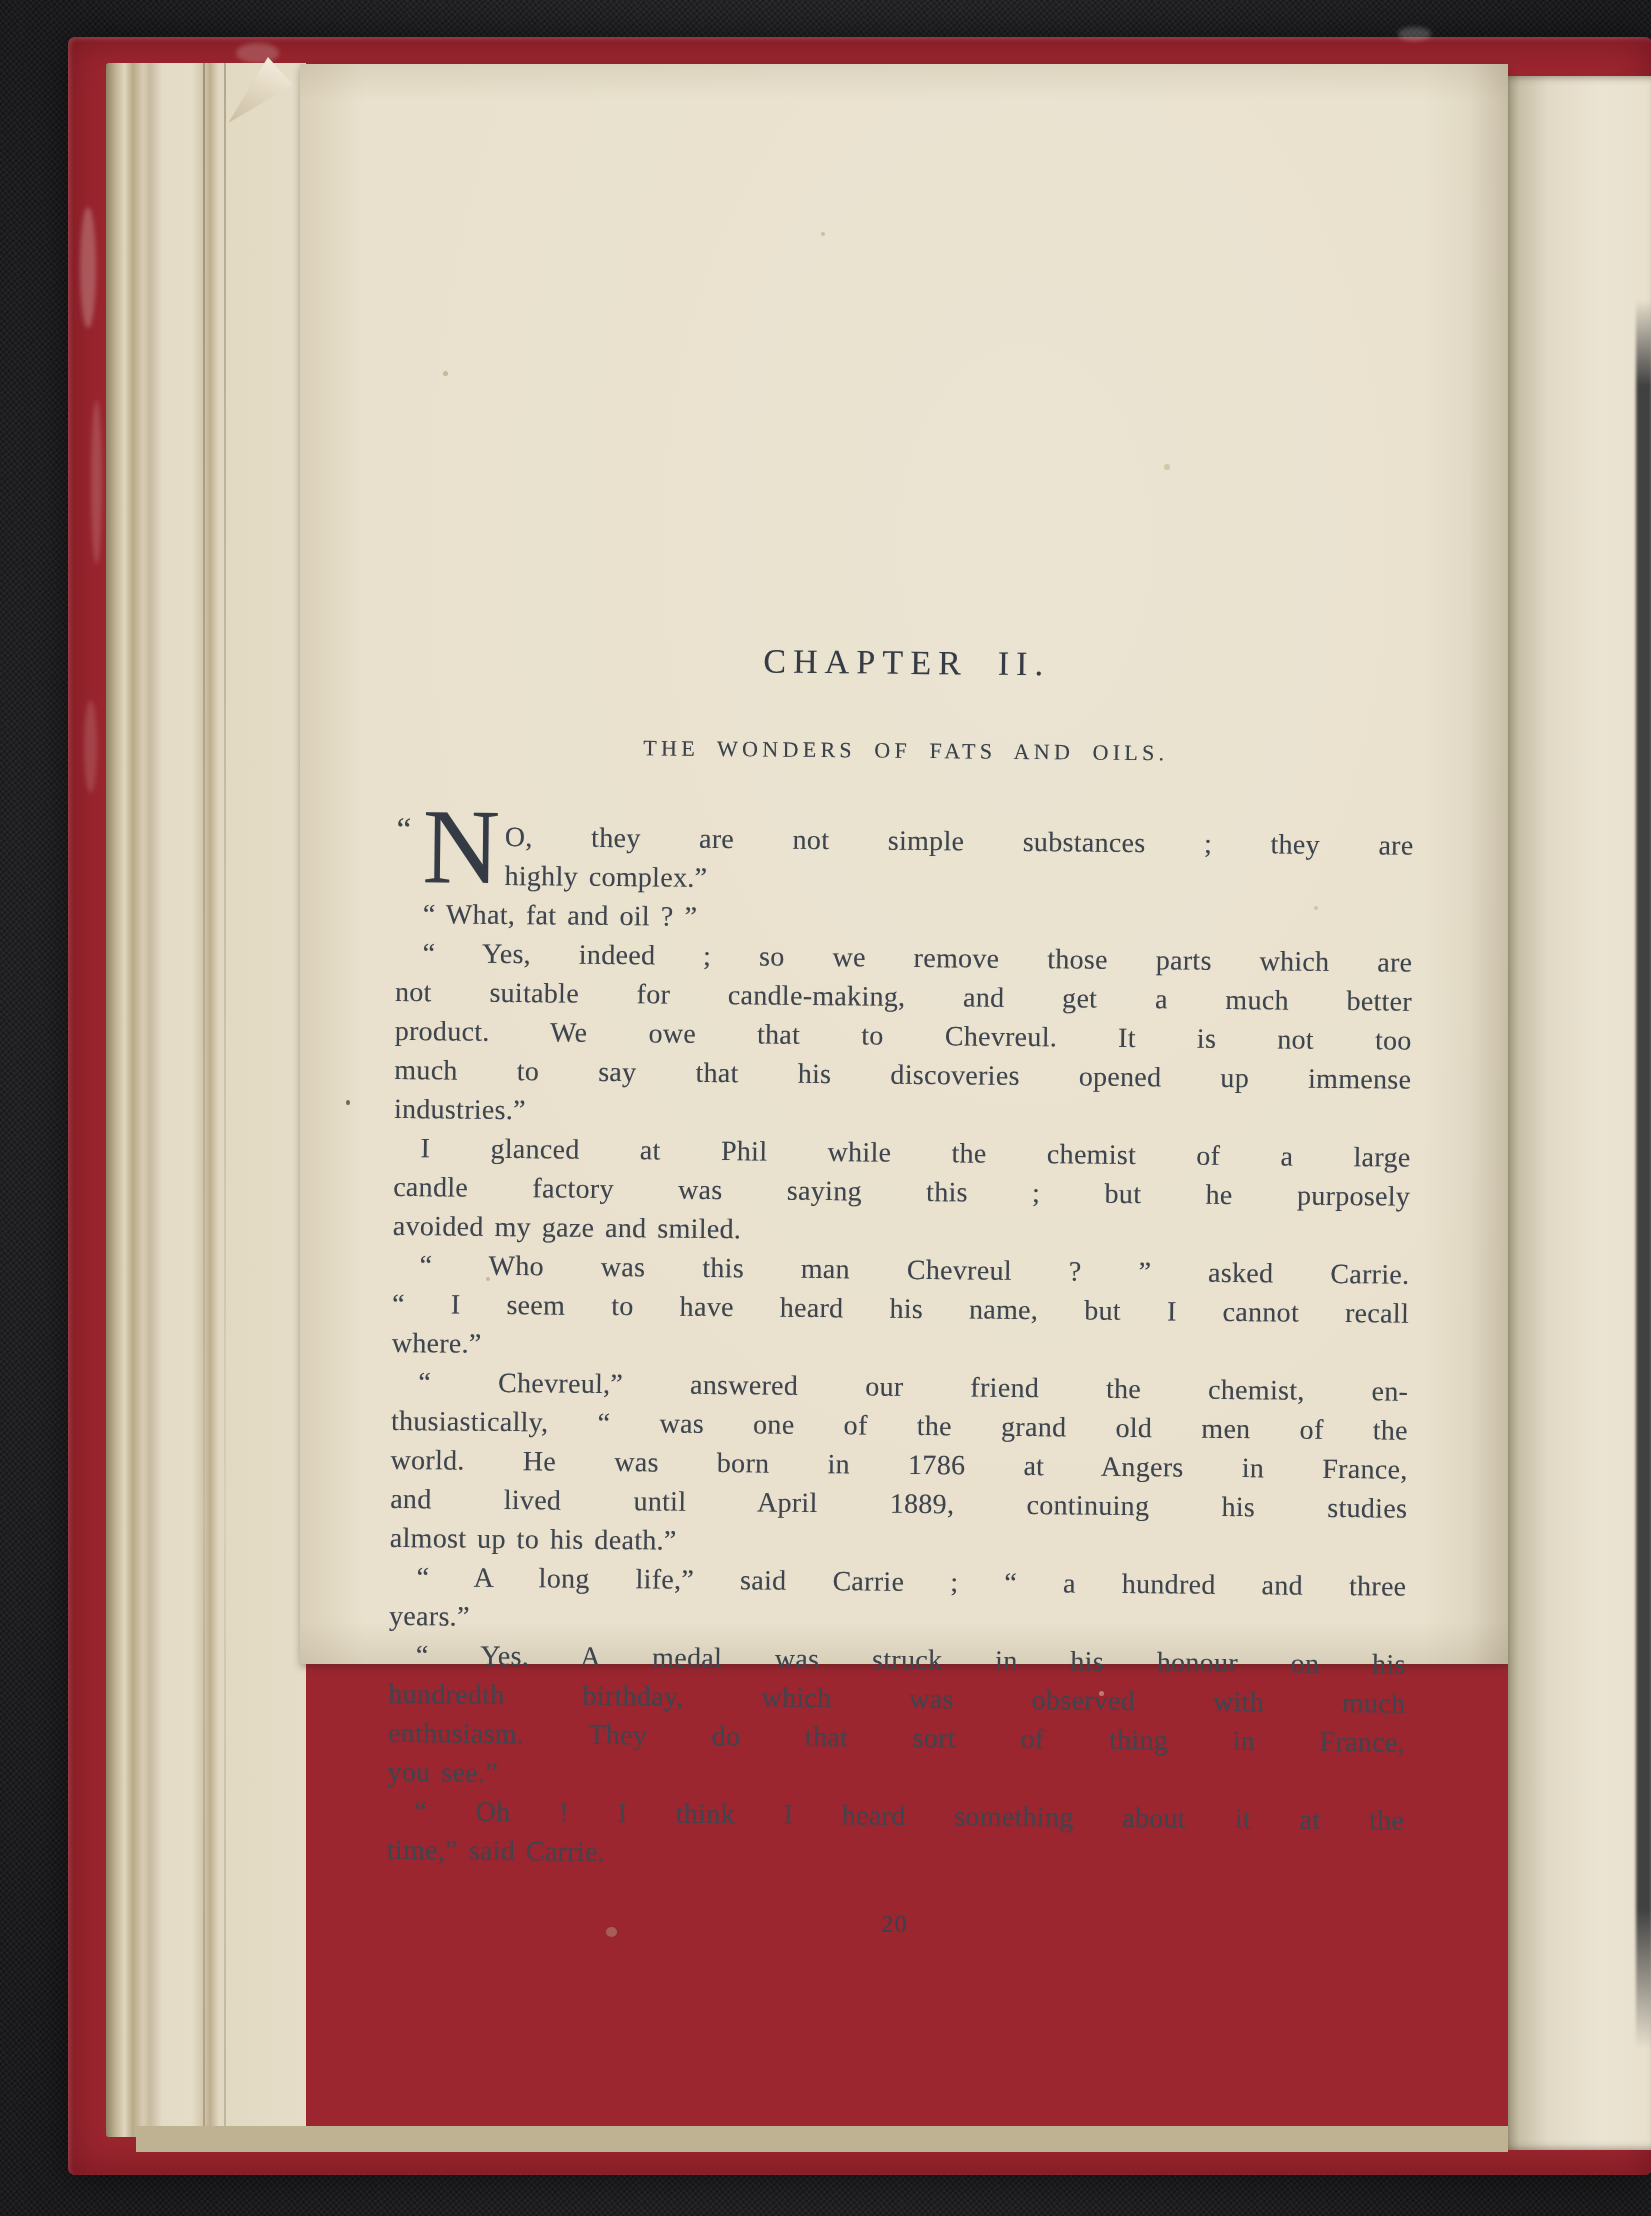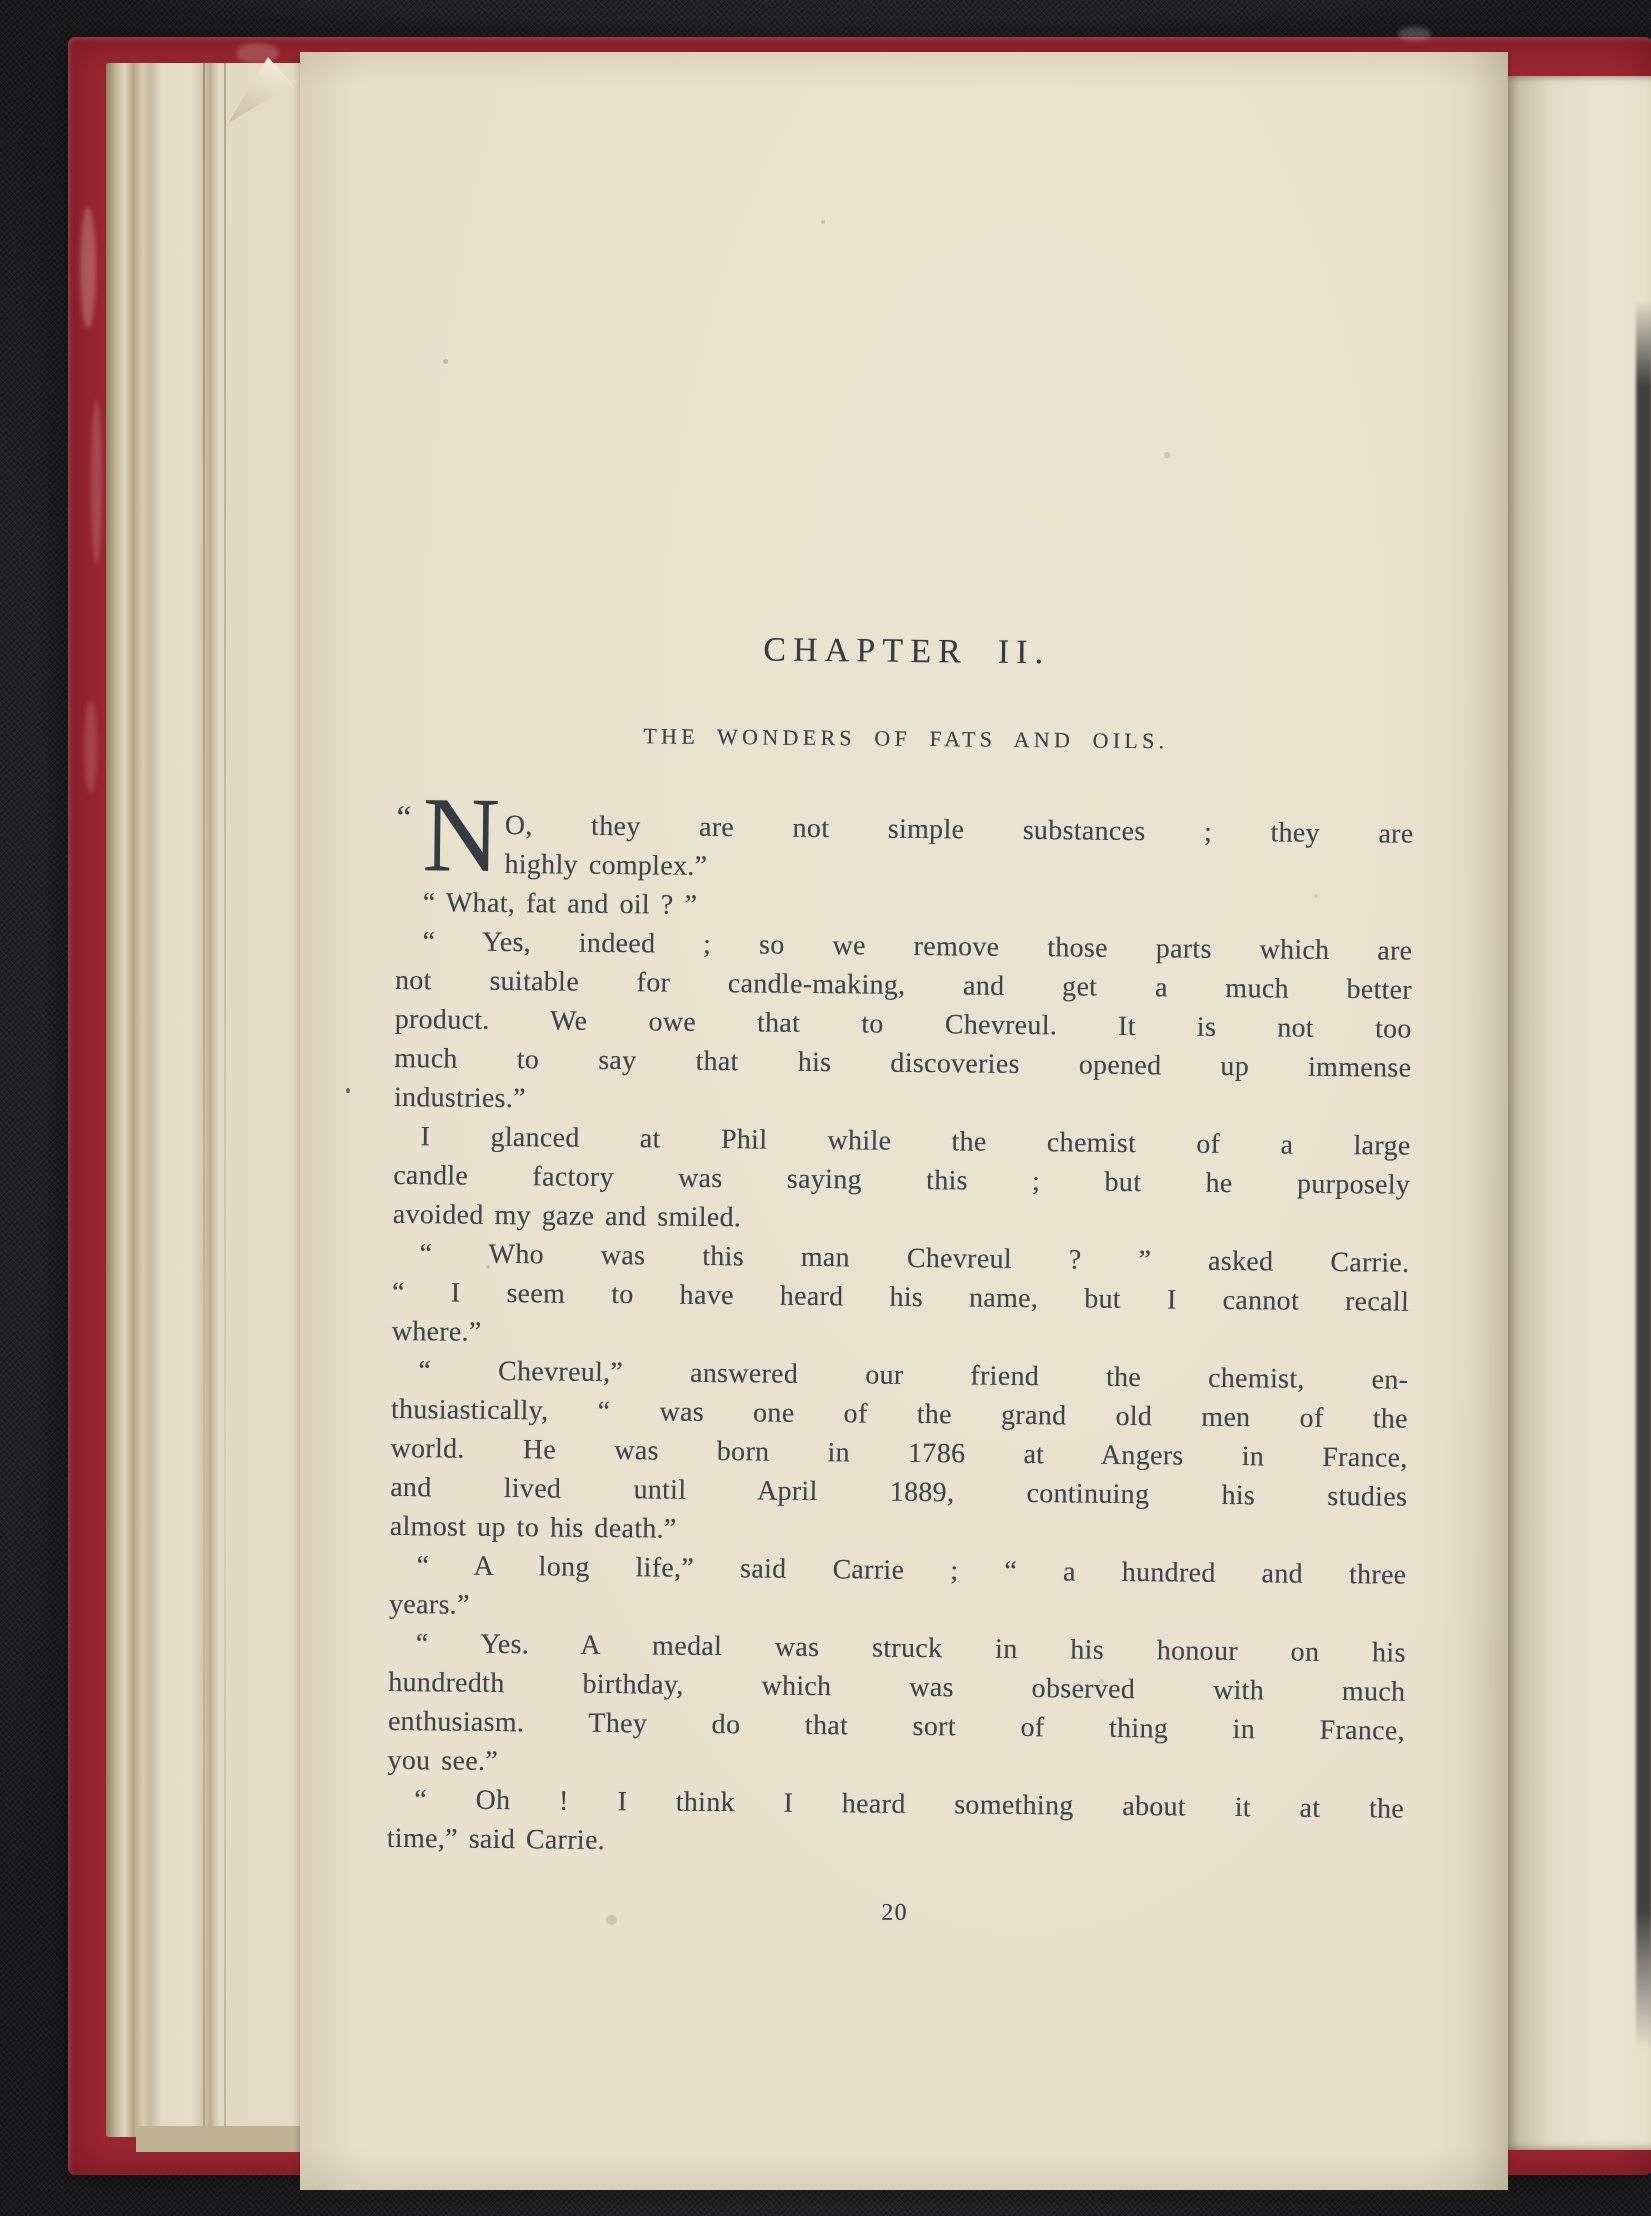--- a/index.html
+++ b/index.html
@@ -36,21 +36,21 @@
   }
   
   .dogear{
     position:absolute;left:227px;top:57px;width:66px;height:66px;
     clip-path:polygon(62% 0, 100% 42%, 2% 100%);
     background:linear-gradient(205deg,#f1ead9 15%,#ddd2ba 60%,#cabda0 100%);
     filter:drop-shadow(0 1.4px 1.4px rgba(110,95,70,0.5));
   }
   
   .page{
-    position:absolute;left:300px;top:52px;width:1208px;height:2138px;
+    position:absolute;left:300px;top:64px;width:1208px;height:1600px;
     background:
       radial-gradient(ellipse at 60% 30%, rgba(255,255,255,0.10), rgba(0,0,0,0) 70%),
       linear-gradient(90deg, rgba(150,130,95,0.18) 0, rgba(0,0,0,0) 64px),
       linear-gradient(270deg, rgba(120,105,75,0.30) 0, rgba(120,105,75,0.08) 39px, rgba(0,0,0,0) 86px),
       linear-gradient(0deg, rgba(130,115,85,0.16) 0, rgba(0,0,0,0) 43px),
       linear-gradient(180deg, rgba(130,115,85,0.14) 0, rgba(0,0,0,0) 36px),
       var(--page,#e9e1cd);
     box-shadow:0 2.9px 7.1px rgba(40,30,20,0.35);
   }
   

